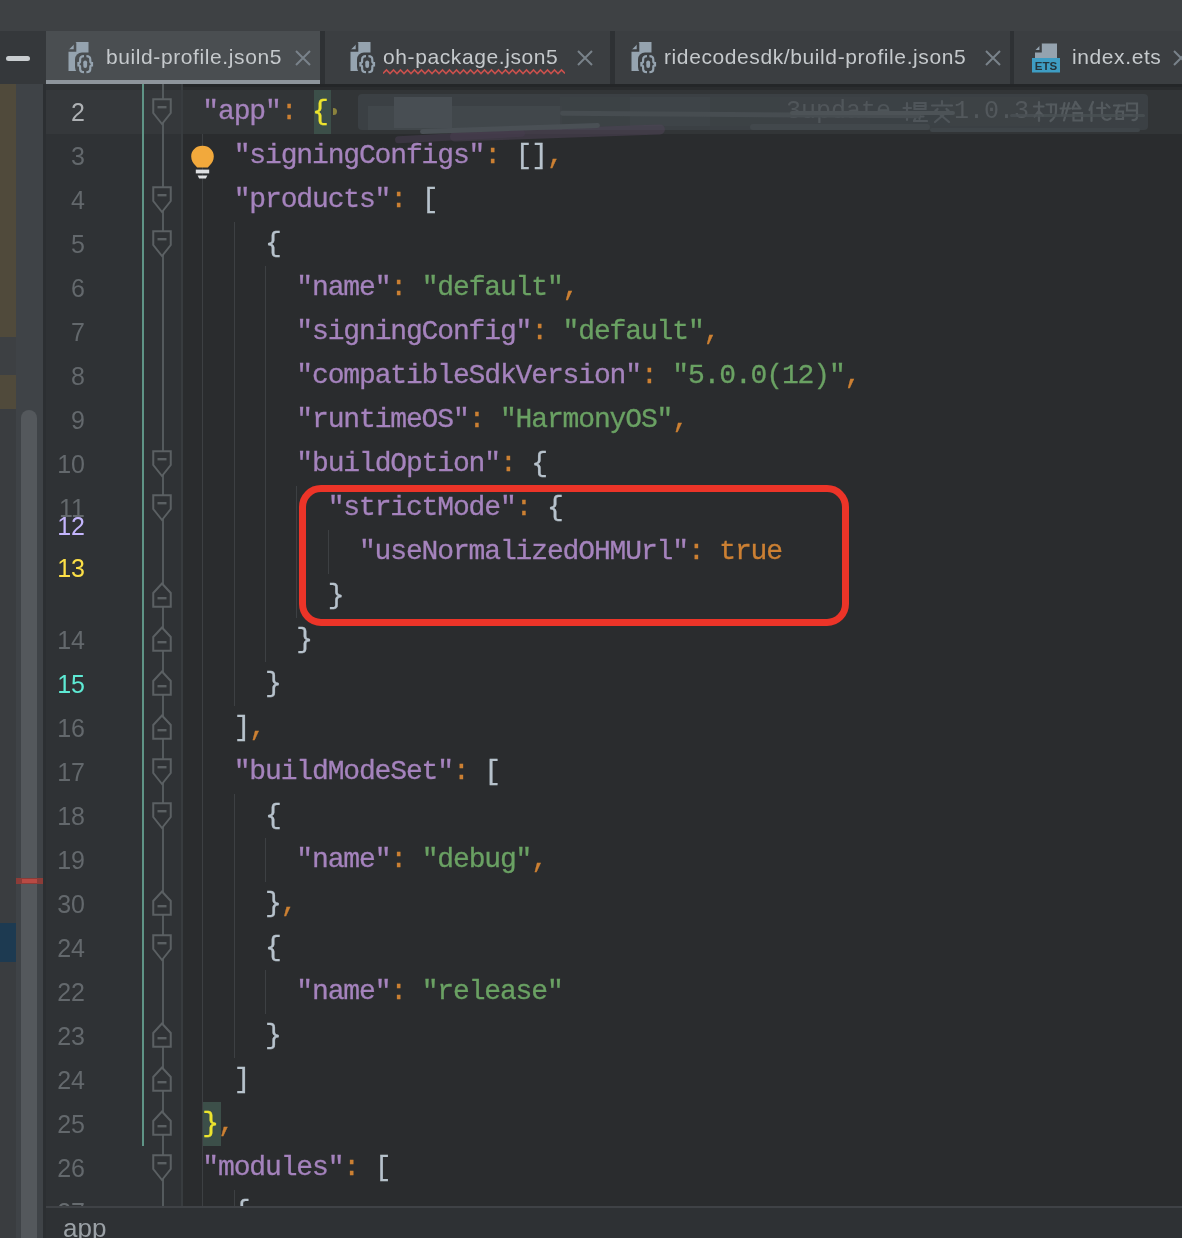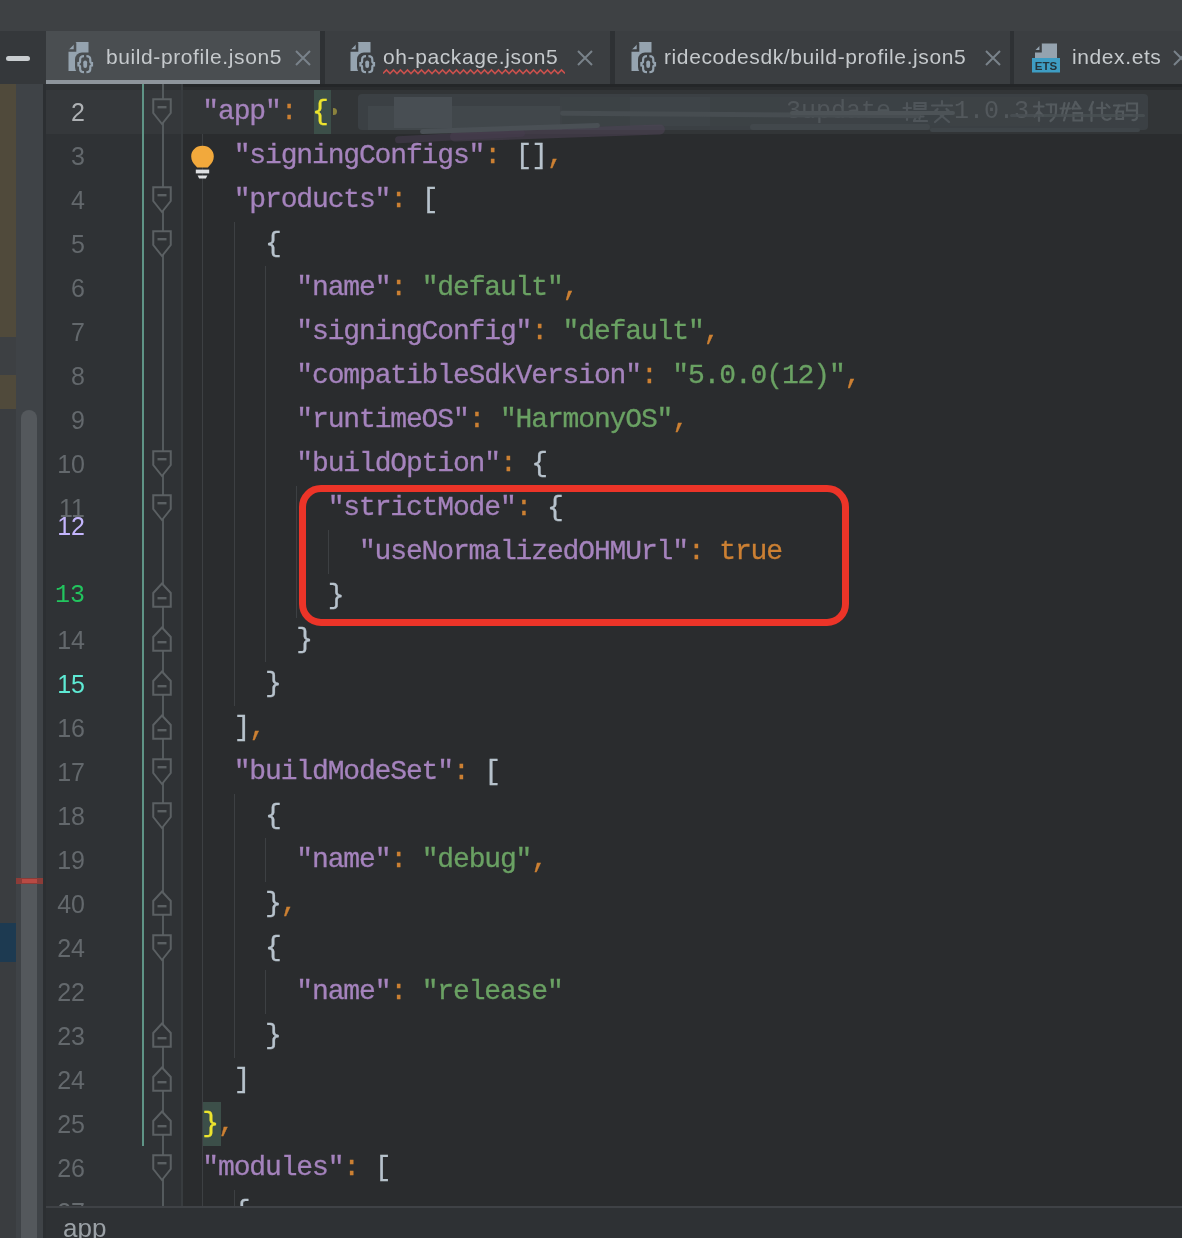--- a/index.html
+++ b/index.html
@@ -122,28 +122,28 @@
 <div class="abs num" style="top:134px;color:#63686c;">3</div>
 <div class="abs num" style="top:178px;color:#63686c;">4</div>
 <div class="abs num" style="top:222px;color:#63686c;">5</div>
 <div class="abs num" style="top:266px;color:#63686c;">6</div>
 <div class="abs num" style="top:310px;color:#63686c;">7</div>
 <div class="abs num" style="top:354px;color:#63686c;">8</div>
 <div class="abs num" style="top:398px;color:#63686c;">9</div>
 <div class="abs num" style="top:442px;color:#63686c;">10</div>
 <div class="abs num" style="top:486px;color:#63686c;">11</div>
 <div class="abs num" style="top:504px;color:#c4b5fd;">12</div>
-<div class="abs num" style="top:574px;color:#22c55e;font-family:Liberation Mono, monospace;">13</div>
+<div class="abs num" style="top:546px;color:#fde047;">13</div>
 <div class="abs num" style="top:618px;color:#63686c;">14</div>
 <div class="abs num" style="top:662px;color:#5eead4;">15</div>
 <div class="abs num" style="top:706px;color:#63686c;">16</div>
 <div class="abs num" style="top:750px;color:#63686c;">17</div>
 <div class="abs num" style="top:794px;color:#63686c;">18</div>
 <div class="abs num" style="top:838px;color:#63686c;">19</div>
-<div class="abs num" style="top:882px;color:#63686c;">40</div>
+<div class="abs num" style="top:882px;color:#63686c;">30</div>
 <div class="abs num" style="top:926px;color:#63686c;">24</div>
 <div class="abs num" style="top:970px;color:#63686c;">22</div>
 <div class="abs num" style="top:1014px;color:#63686c;">23</div>
 <div class="abs num" style="top:1058px;color:#63686c;">24</div>
 <div class="abs num" style="top:1102px;color:#63686c;">25</div>
 <div class="abs num" style="top:1146px;color:#63686c;">26</div>
 <div class="abs num" style="top:1190px;">27</div>
 <svg class="abs" style="left:152px;top:98px" width="20" height="28" viewBox="0 0 20 28">
     <path d="M1.25 1.25 H18.75 V15 L10.0 26 L1.25 15 Z" fill="#35383b" stroke="#5b6063" stroke-width="2"></path>
     <rect x="5.5" y="8" width="9" height="2.4" fill="#5b6063"></rect>

